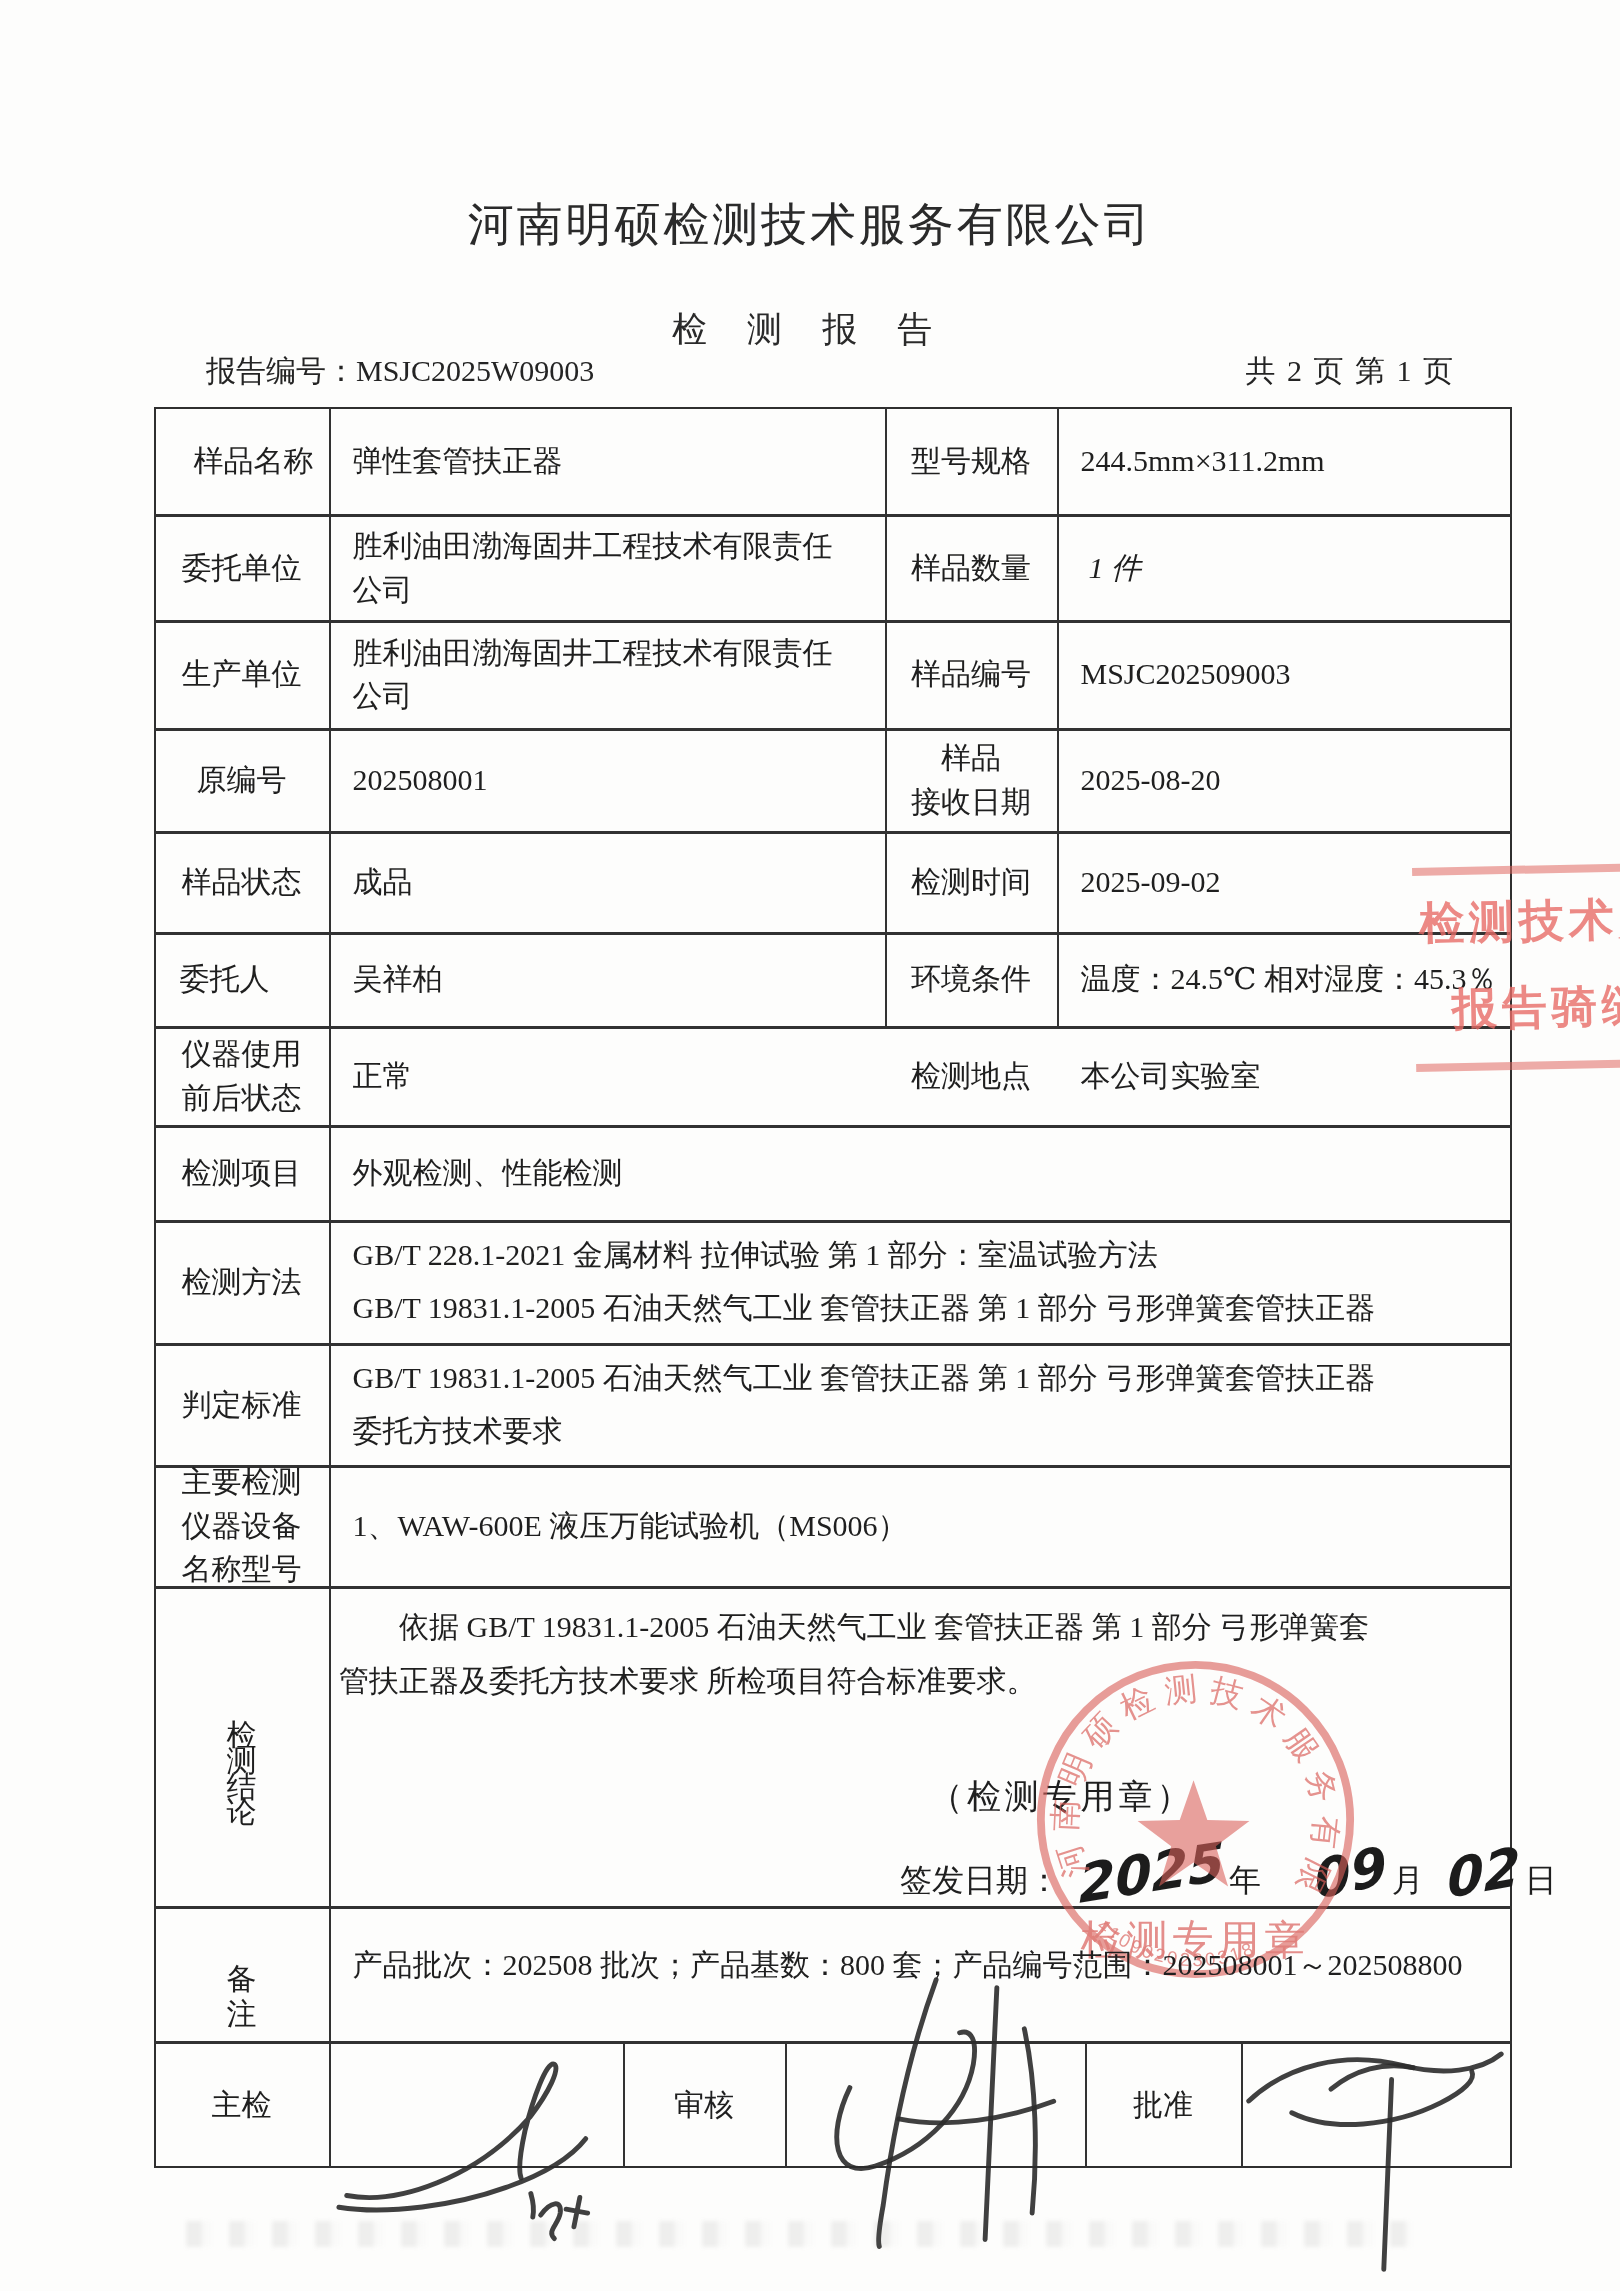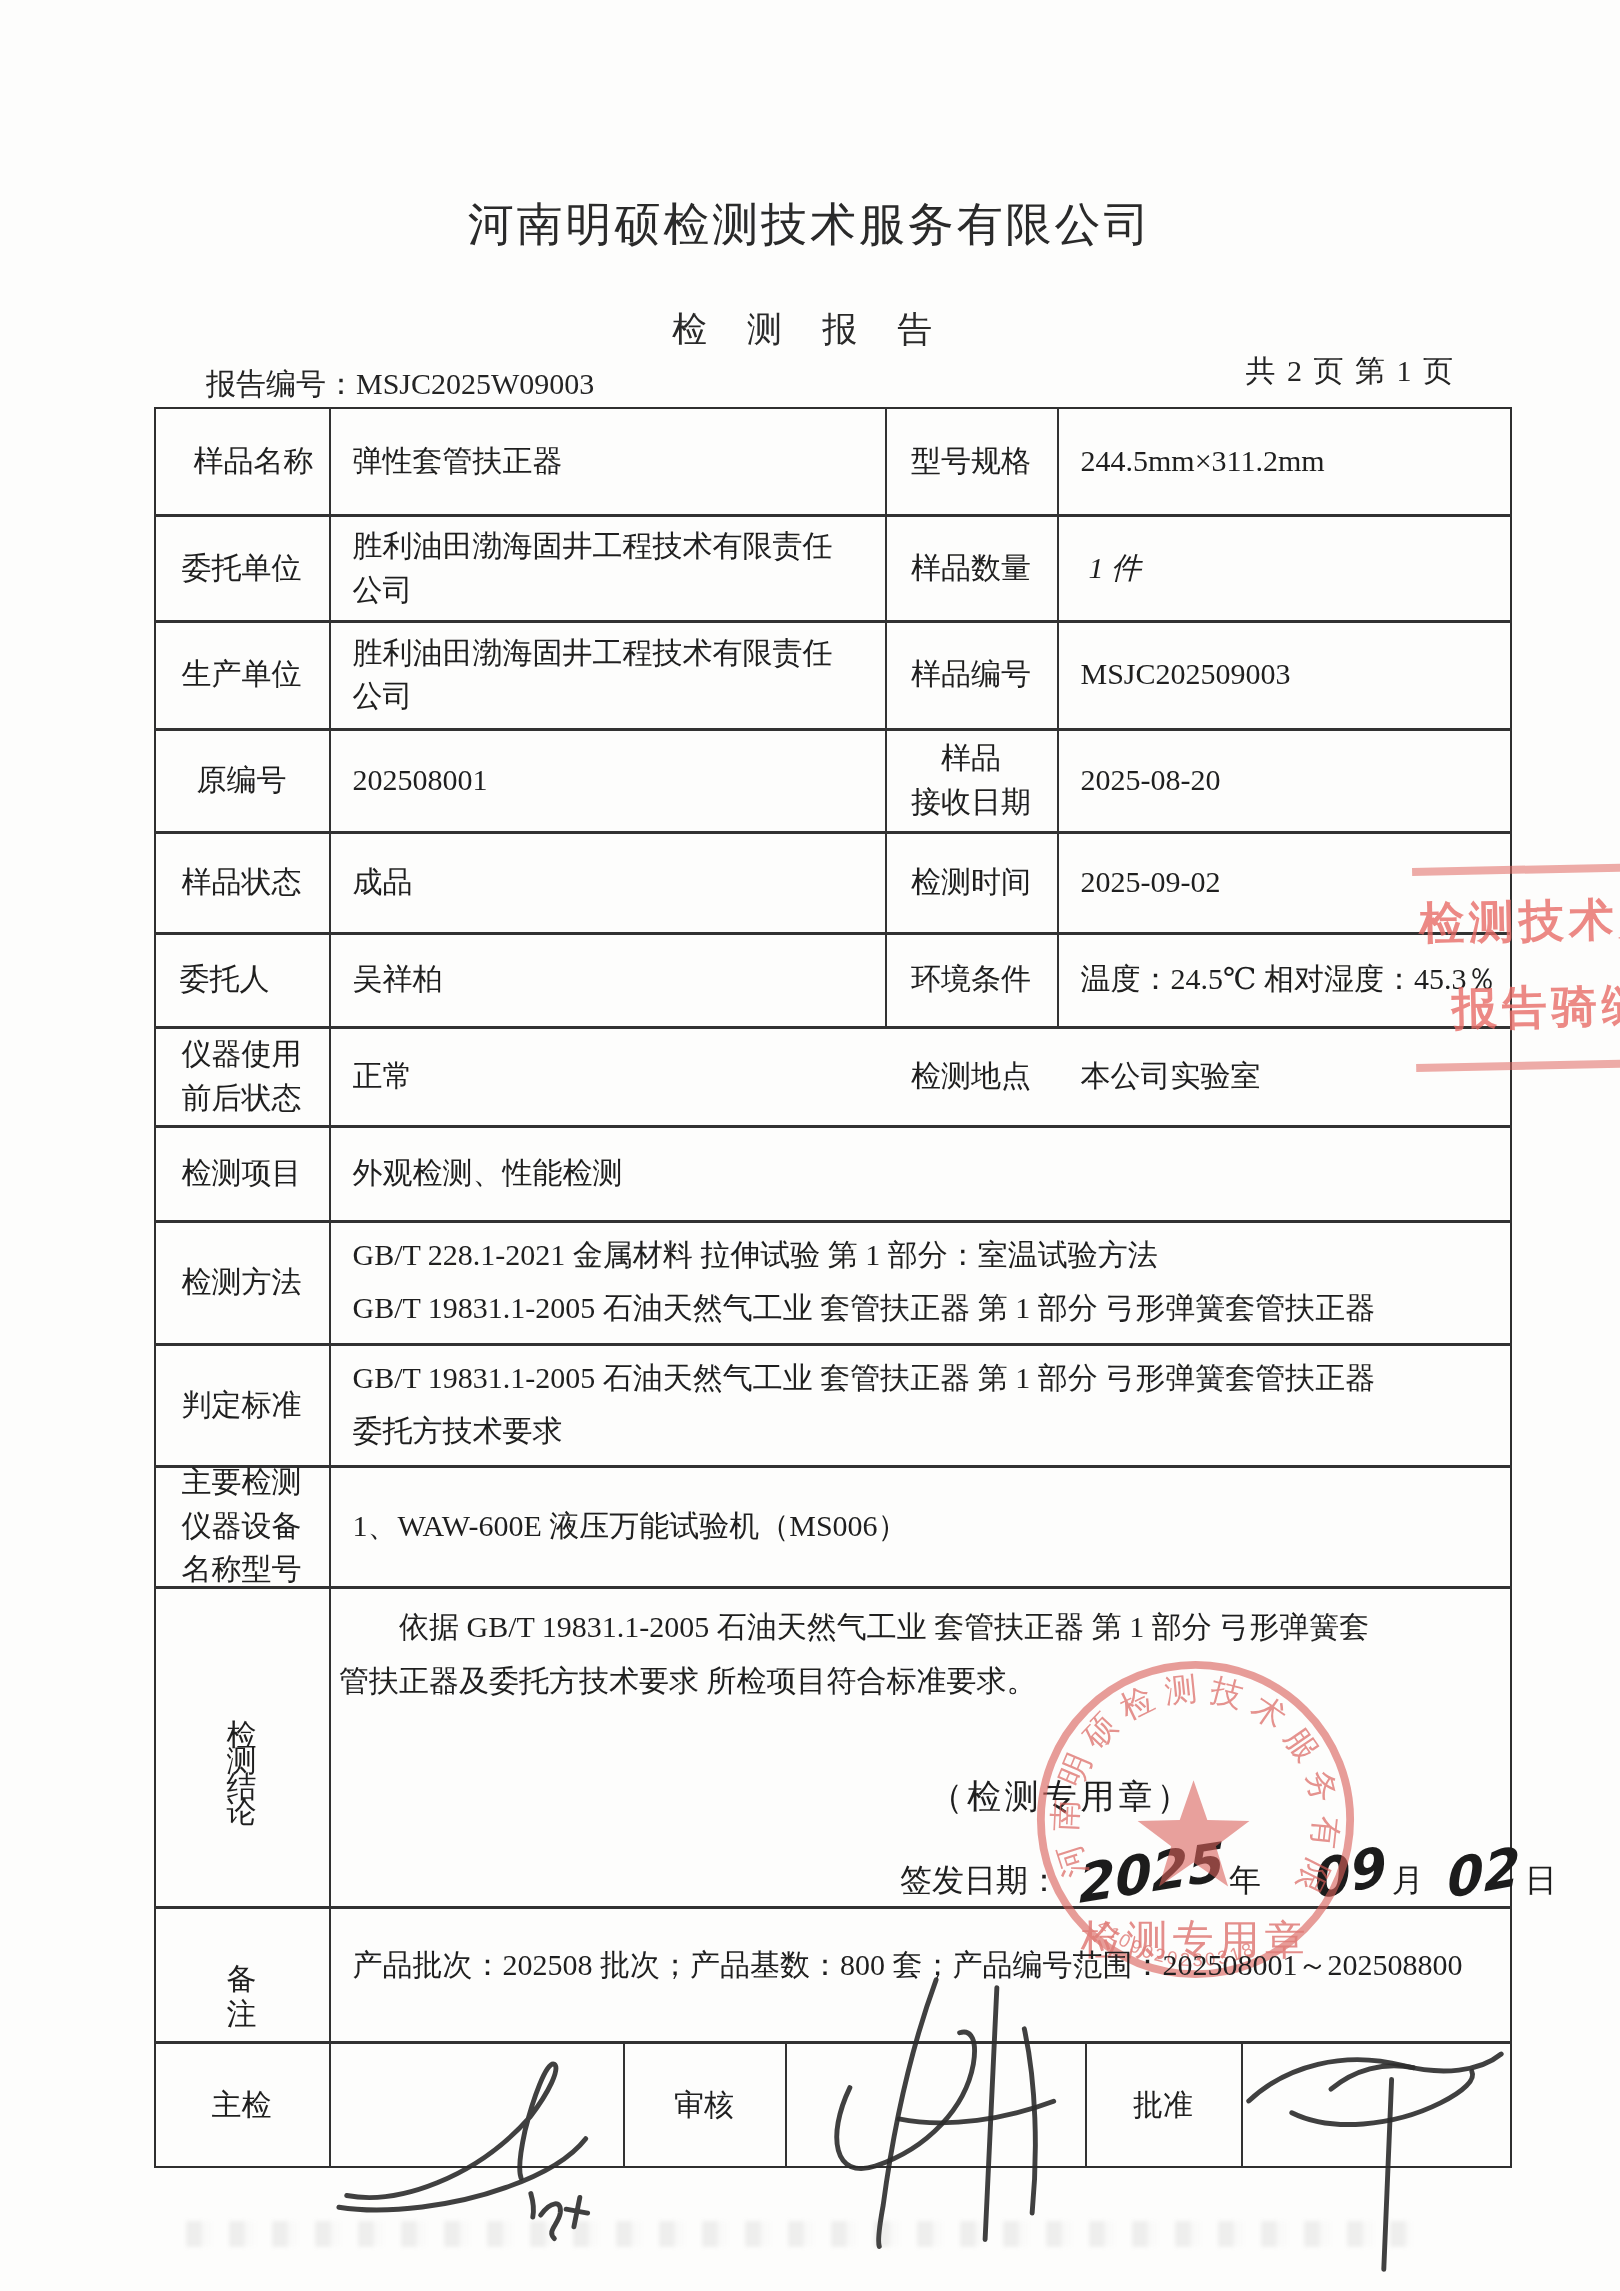--- a/index.html
+++ b/index.html
@@ -14,21 +14,21 @@
   
   .company-title{
     position:absolute;left:0;top:194px;width:100%;
     text-align:center;font-size:46px;letter-spacing:2.9px;color:#2a2a2a;
   }
   .report-title{
     position:absolute;left:0;top:306px;width:100%;
     text-align:center;font-size:35px;letter-spacing:15.7px;color:#2a2a2a;
   }
   .report-no{
-    position:absolute;left:206px;top:351px;font-size:30px;color:#242424;margin-top:13px;
+    position:absolute;left:206px;top:351px;font-size:30px;color:#242424;
   }
   .pagination{
     position:absolute;right:165px;top:351px;font-size:30px;color:#242424;letter-spacing:2px;
   }
   
   .tframe{position:absolute;left:154px;top:407px;width:1358px;height:1761px;border:2.9px solid #2f2f2f;box-sizing:border-box;}
   .hl{position:absolute;height:2.9px;background:#323232;}
   .vl{position:absolute;width:2px;background:#323232;}
   
   .cell{

